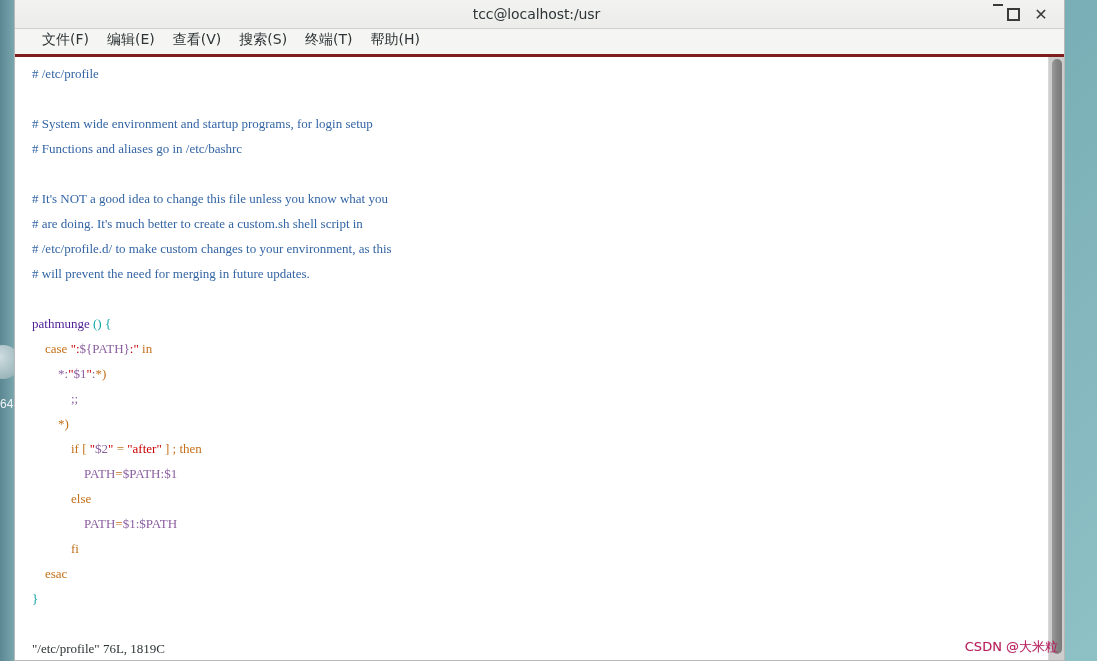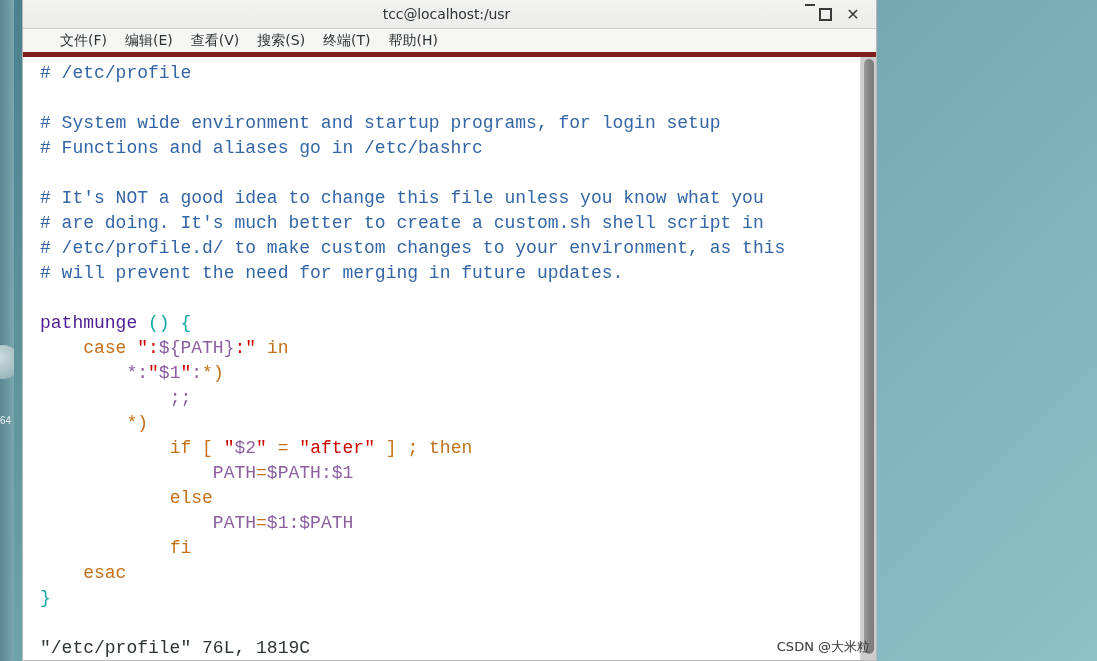--- a/index.html
+++ b/index.html
@@ -24,34 +24,34 @@
   }
   #desktop-icon-circle {
     position: absolute;
     left: -14px; top: 345px;
     width: 34px; height: 34px;
     border-radius: 50%;
     background: radial-gradient(circle at 40% 35%, #cfdde0 0%, #9db8bd 70%, #86a5ab 100%);
   }
   #desktop-icon-label {
     position: absolute;
-    left: 0px; top: 415px;
+    left: 0px; top: 397px;
     width: 14px;
-    font-size: 10px;
+    font-size: 12px;
     color: #f0f4f5;
     font-family: "Liberation Sans", sans-serif;
     white-space: nowrap;
     overflow: hidden;
   }
 
   
   #terminal-window {
     position: absolute;
-    left: 22px; top: 0;
-    width: 855px; height: 661px;
+    left: 14px; top: 0;
+    width: 1051px; height: 661px;
     background: #ffffff;
     border: 1px solid #b8b8b8;
     border-top: none;
     display: flex;
     flex-direction: column;
   }
 
   
   #title-bar {
     height: 29px;
@@ -96,24 +96,23 @@
     display: block;
   }
   #win-close-icon { font-size: 16px; font-weight: bold; padding-right: 4px; }
   #window-controls { display: flex; margin-right: 6px; }
 
   
   #menu-bar {
     height: 28px;
     flex: none;
     background: #f5f5f3;
-    border-bottom: 5px solid #7f1d1d;
-    display: flex;
-    align-items: center;
-    padding-left: 28px;
+    border-bottom: 3px solid #7f1d1d;
+    display: flex;
+    padding-left: 18px;
   }
   .menu-item {
     font-size: 14px;
     color: #2e3436;
     padding: 2px 9px;
     cursor: default;
     font-family: "DejaVu Sans", sans-serif;
     white-space: nowrap;
   }
 
@@ -121,22 +120,22 @@
   #terminal-body {
     flex: 1;
     position: relative;
     background: #ffffff;
     overflow: hidden;
     display: flex;
   }
   #terminal-text {
     flex: 1;
     padding: 4px 0 0 17px;
-    font-family: Liberation Mono, monospace;
-    font-size: 18px;
+    font-family: Liberation Serif, serif;
+    font-size: 13px;
     line-height: 25px;
     white-space: pre;
     letter-spacing: 0px;
     overflow: hidden;
   }
   .code-line { height: 25px; white-space: pre; }
 
   
   .tok-comment  { color: #3465a4; }
   .tok-func     { color: #4c1d95; }
@@ -165,21 +164,21 @@
     height: 595px;
     background: linear-gradient(90deg, #9a9a9a 0%, #848484 50%, #7a7a7a 100%);
     border-radius: 5px;
   }
 
   
   #watermark {
     position: absolute;
     right: 6px; bottom: 4px;
     font-size: 13px;
-    color: #404040;
+    color: #be185d;
     font-family: "DejaVu Sans", sans-serif;
     pointer-events: none;
     z-index: 20;
     text-shadow: 0 0 1px rgba(120,120,120,0.35);
   }
 </style>
 </head>
 <body>
 
 <div id="desktop-left-strip">

